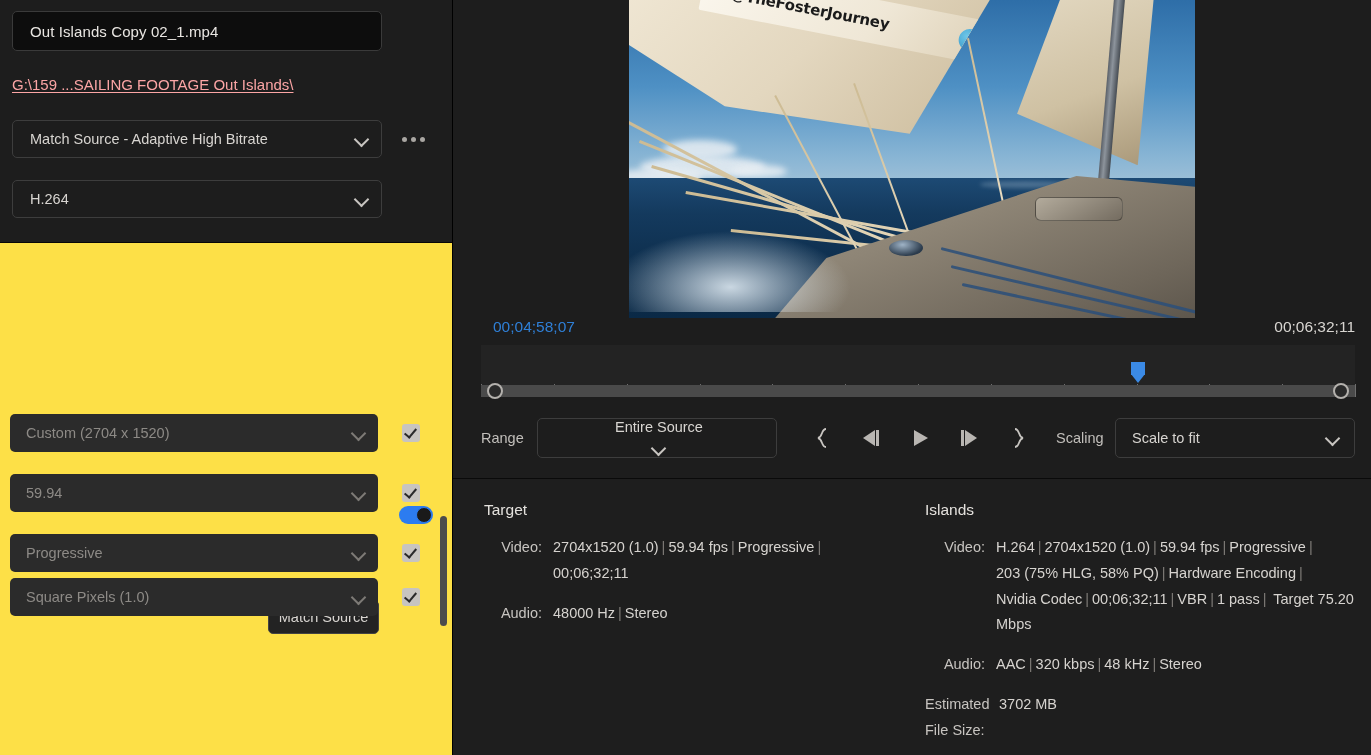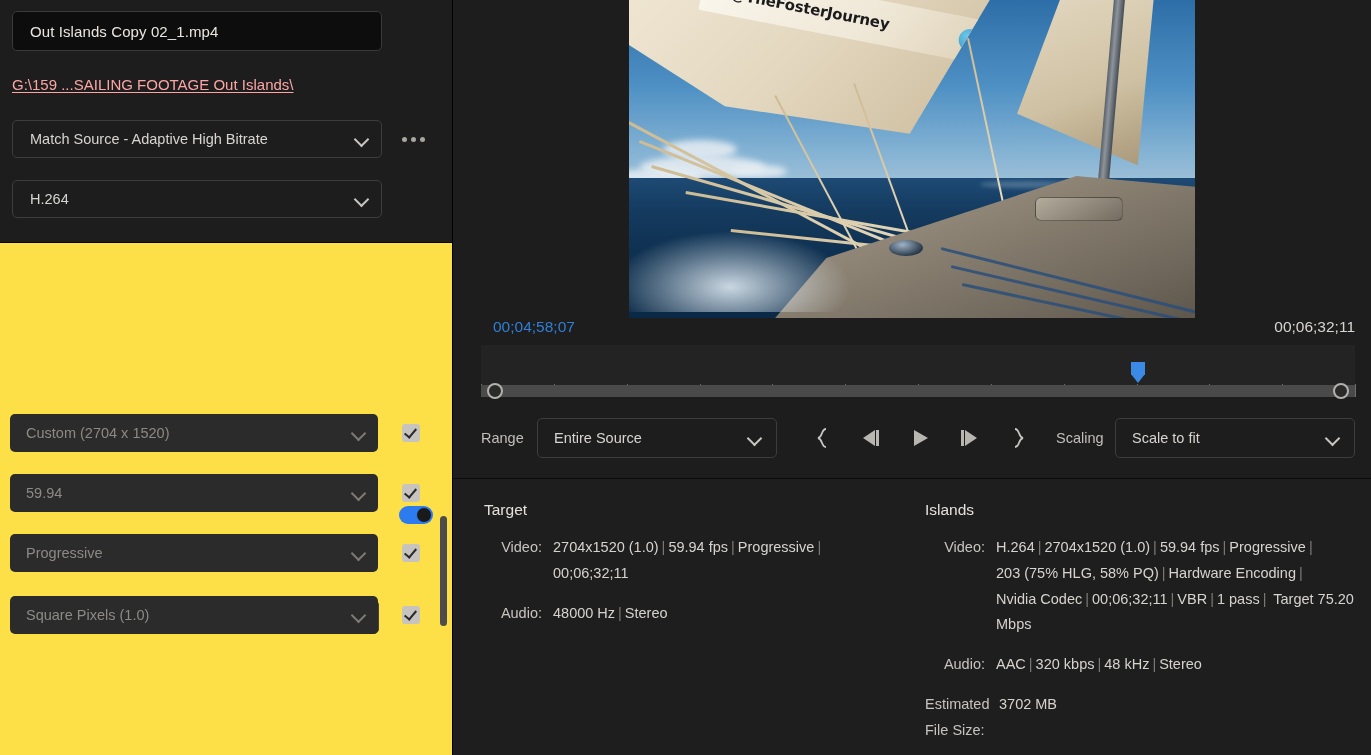--- a/index.html
+++ b/index.html
@@ -89,21 +89,21 @@
   }
   .checkbox::after {
     content: ""; position: absolute; left: 5px; top: 2px;
     width: 5px; height: 10px;
     border-right: 2.4px solid #2a2a2a; border-bottom: 2.4px solid #2a2a2a;
     transform: rotate(40deg);
   }
   #row-frame  { top: 171px; }
   #row-fps    { top: 231px; }
   #row-field  { top: 291px; }
-  #row-aspect { top: 353px; padding-left: 6px; }
+  #row-aspect { top: 335px; padding-left: 6px; }
 
   #left-scrollbar {
     position: absolute; left: 440px; top: 273px; width: 7px; height: 110px;
     background: #4c4c4c; border-radius: 4px;
   }
   #panel-divider { position: absolute; left: 452px; top: 0; width: 1px; height: 755px; background: #000; }
 
   
   #right-panel { position: absolute; left: 453px; top: 0; width: 918px; height: 755px; background: #1d1d1d; }
 
@@ -219,21 +219,21 @@
     background: #2a2a2a; border: 2.5px solid #b4b1ad;
   }
 
   
   #transport-row { position: absolute; left: 0; top: 418px; width: 918px; height: 44px; }
   #range-label { position: absolute; left: 28px; top: 12px; color: #c2bfbb; font-size: 14.5px; }
   #range-combo {
     position: absolute; left: 84px; top: 0; width: 240px; height: 40px;
     background: #1d1d1d; border: 1px solid #3d3d3d; border-radius: 5px;
     display: flex; align-items: center; padding: 0 12px 0 16px;
-    color: #d8d5d1; font-size: 14.5px;
+    color: #d8d5d1; font-size: 14.5px; flex-direction: column;
   }
   #range-combo .lbl { flex: 1; }
   .tbtn {
     position: absolute; top: 6px; width: 30px; height: 28px;
     display: flex; align-items: center; justify-content: center;
   }
   #scaling-label { position: absolute; left: 603px; top: 12px; color: #c2bfbb; font-size: 14.5px; }
   #scaling-combo {
     position: absolute; left: 662px; top: 0; width: 240px; height: 40px;
     background: #1d1d1d; border: 1px solid #3d3d3d; border-radius: 5px;

